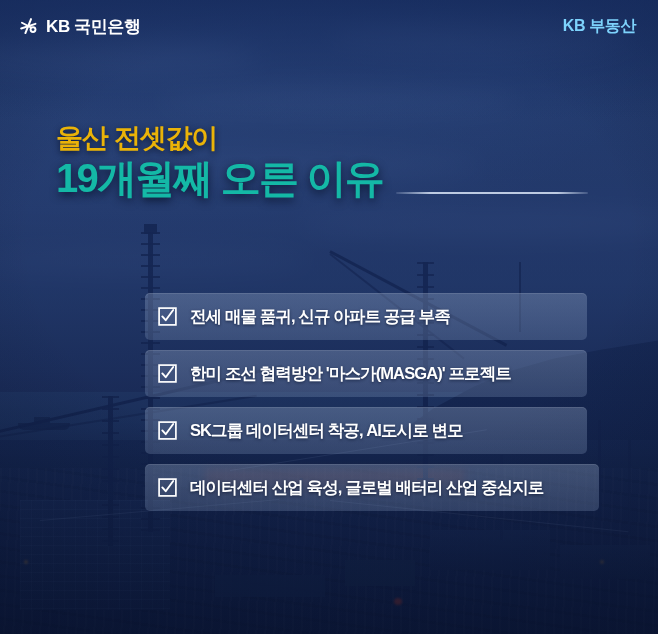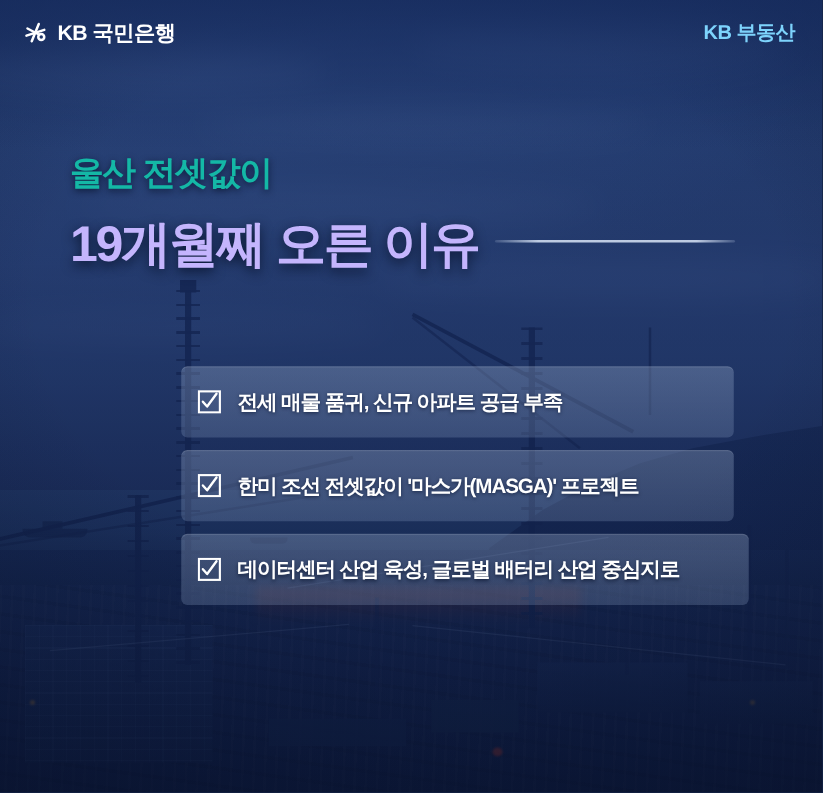--- a/index.html
+++ b/index.html
@@ -143,41 +143,41 @@
   }
   .logo-right{
     position:absolute;right:22px;top:16px;
     color:#7dd3fc;font-size:16px;font-weight:bold;letter-spacing:-.4px;
     white-space:nowrap;
   }
 
   
   .eyebrow{
     position:absolute;left:56px;top:120px;
-    color:#14b8a6;font-size:27px;font-weight:bold;letter-spacing:-1.2px;
+    color:#eab308;font-size:27px;font-weight:bold;letter-spacing:-1.2px;
     text-shadow:0 2px 6px rgba(5,14,36,.75);
     white-space:nowrap;
   }
   .headline{
-    position:absolute;left:56px;top:168px;
-    color:#c4b5fd;font-size:40px;font-weight:bold;letter-spacing:-1.8px;
+    position:absolute;left:56px;top:151px;
+    color:#14b8a6;font-size:40px;font-weight:bold;letter-spacing:-1.8px;
     text-shadow:0 3px 9px rgba(5,14,36,.8);
     white-space:nowrap;
   }
   .rule{
     position:absolute;left:396px;top:192px;width:192px;height:2px;
     background:linear-gradient(90deg,rgba(205,218,240,.15),rgba(216,228,246,.85) 18%,rgba(216,228,246,.85) 84%,rgba(205,218,240,.18));
     border-radius:2px;
   }
 
   
   .list{position:absolute;left:145px;top:293px;width:442px;}
   .row{
     position:relative;
-    height:57px;margin-bottom:10px;
+    height:47px;margin-bottom:10px;
     display:flex;align-items:center;
     border-radius:5px;
     background:linear-gradient(180deg,rgba(171,190,220,.30) 0%,rgba(150,172,208,.24) 100%);
     box-shadow:inset 0 1px 0 rgba(255,255,255,.10);
   }
   .row:last-child{margin-bottom:0;}
   .chk{
     flex:0 0 auto;width:19px;height:19px;margin-left:13px;margin-right:13px;
     position:relative;
   }
@@ -282,23 +282,32 @@
       <span class="row-label">전세 매물 품귀, 신규 아파트 공급 부족</span>
     </div>
 
     <div class="row">
       <span class="chk">
         <svg width="19" height="19" viewBox="0 0 19 19" aria-hidden="true">
           <rect x="1.1" y="1.1" width="16.8" height="16.8" fill="none" stroke="#ffffff" stroke-width="1.7"></rect>
           <path d="M4.3 9.4 L7.7 13.2 L15.2 3.0" fill="none" stroke="#ffffff" stroke-width="1.9" stroke-linecap="round" stroke-linejoin="round"></path>
         </svg>
       </span>
-      <span class="row-label">한미 조선 전셋값이 '마스가(MASGA)' 프로젝트</span>
+      <span class="row-label">한미 조선 협력방안 '마스가(MASGA)' 프로젝트</span>
     </div>
 
+    <div class="row">
+      <span class="chk">
+        <svg width="19" height="19" viewBox="0 0 19 19" aria-hidden="true">
+          <rect x="1.1" y="1.1" width="16.8" height="16.8" fill="none" stroke="#ffffff" stroke-width="1.7"></rect>
+          <path d="M4.3 9.4 L7.7 13.2 L15.2 3.0" fill="none" stroke="#ffffff" stroke-width="1.9" stroke-linecap="round" stroke-linejoin="round"></path>
+        </svg>
+      </span>
+      <span class="row-label">SK그룹 데이터센터 착공, AI도시로 변모</span>
+    </div>
 
     <div class="row wide">
       <span class="chk">
         <svg width="19" height="19" viewBox="0 0 19 19" aria-hidden="true">
           <rect x="1.1" y="1.1" width="16.8" height="16.8" fill="none" stroke="#ffffff" stroke-width="1.7"></rect>
           <path d="M4.3 9.4 L7.7 13.2 L15.2 3.0" fill="none" stroke="#ffffff" stroke-width="1.9" stroke-linecap="round" stroke-linejoin="round"></path>
         </svg>
       </span>
       <span class="row-label">데이터센터 산업 육성, 글로벌 배터리 산업 중심지로</span>
     </div>

